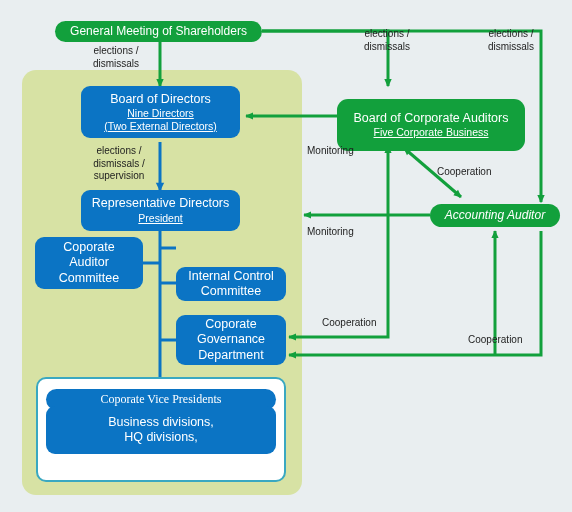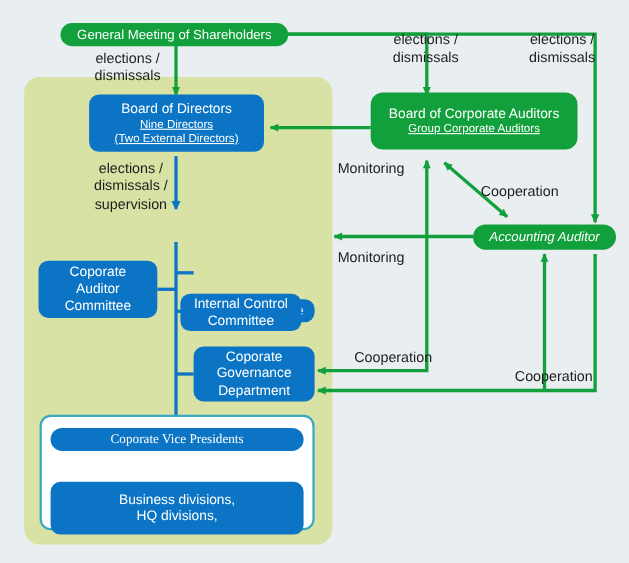--- a/index.html
+++ b/index.html
@@ -37,21 +37,21 @@
   }
   .blue{background:#0b74c4;border-radius:9px;}
   .green{background:#12a03c;border-radius:11px;}
   .pill{border-radius:13px;}
   .ttl{font-size:12.5px;}
   .sub{font-size:10.5px;text-decoration:underline;}
   .one-line{font-size:12px;}
 
   
   .lbl{
-    position:absolute;color:#1d1d1d;font-size:13px;line-height:1.25;
+    position:absolute;color:#1d1d1d;font-size:10px;line-height:1.25;
     text-align:center;white-space:pre;
   }
   .lbl.left{text-align:right;}
 </style>
 </head>
 <body>
 
 <div id="canvas">
 
   <div class="page-bg"></div>
@@ -105,58 +105,62 @@
   <div class="node green pill" style="left:55px;top:21px;width:207px;height:21px;">
     <div class="one-line">General Meeting of Shareholders</div>
   </div>
 
   <div class="node blue" style="left:81px;top:86px;width:159px;height:52px;">
     <div class="ttl">Board of Directors</div>
     <div class="sub">Nine Directors</div>
     <div class="sub">(Two External Directors)</div>
   </div>
 
-  <div class="node green" style="left:337px;top:84px;width:188px;height:52px;text-align:right;">
+  <div class="node green" style="left:337px;top:99px;width:188px;height:52px;text-align:right;">
     <div class="ttl">Board of Corporate Auditors</div>
-    <div class="sub">Group Corporate Auditors</div>
+    <div class="sub">Five Corporate Business</div>
   </div>
 
   <div class="node green pill" style="left:430px;top:204px;width:130px;height:23px;font-style:italic;">
     <div class="one-line">Accounting Auditor</div>
   </div>
 
+  <div class="node blue" style="left:81px;top:190px;width:159px;height:41px;">
+    <div class="ttl">Representative Directors</div>
+    <div class="sub">President</div>
+  </div>
 
   <div class="node blue" style="left:35px;top:237px;width:108px;height:52px;">
     <div class="ttl">Coporate</div>
     <div class="ttl">Auditor</div>
     <div class="ttl">Committee</div>
   </div>
 
   <div class="node blue" style="left:176px;top:238px;width:110px;height:21px;margin-top:34px;">
     <div class="ttl">CSR Committee</div>
   </div>
 
-  <div class="node blue" style="left:164px;top:267px;width:110px;height:34px;">
+  <div class="node blue" style="left:176px;top:267px;width:110px;height:34px;">
     <div class="ttl">Internal Control</div>
     <div class="ttl">Committee</div>
   </div>
 
   <div class="node blue" style="left:176px;top:315px;width:110px;height:50px;">
     <div class="ttl">Coporate</div>
     <div class="ttl">Governance</div>
     <div class="ttl">Department</div>
   </div>
 
   <div class="ops-frame"></div>
 
   <div class="node blue pill" style="left:46px;top:389px;width:230px;height:21px;font-family:Liberation Serif, serif;">
     <div class="one-line">Coporate Vice Presidents</div>
   </div>
 
-  <div class="node blue" style="left:46px;top:438px;width:230px;height:48px;">
+  <div class="node blue" style="left:46px;top:406px;width:230px;height:48px;">
     <div class="ttl">Business divisions,</div>
     <div class="ttl">HQ divisions,</div>
   </div>
 
   <div class="lbl" style="left:78px;top:45px;width:76px;">elections /
 dismissals</div>
 
   <div class="lbl" style="left:349px;top:28px;width:76px;">elections /
 dismissals</div>
 

